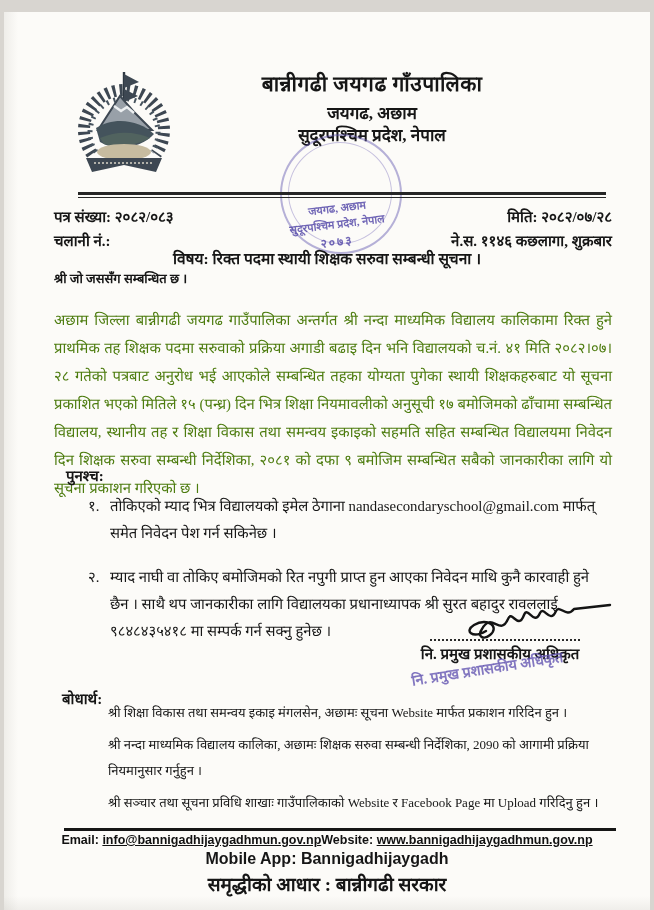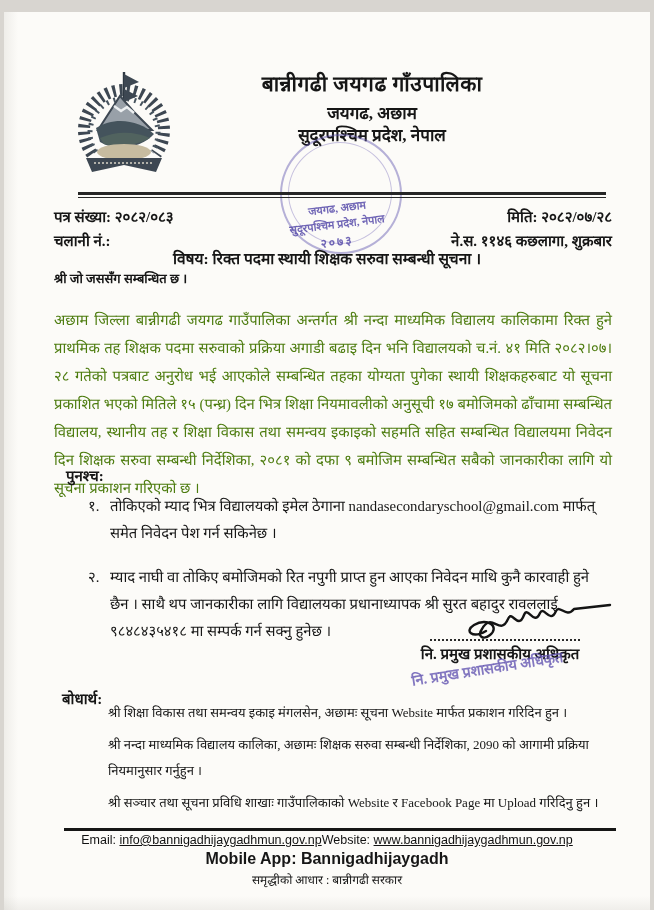--- a/index.html
+++ b/index.html
@@ -68,24 +68,24 @@
     color:rgba(100,86,178,.8);font-size:14.5px;font-weight:bold;transform:rotate(-9deg);
     white-space:nowrap;pointer-events:none;}
   
   .cc-head{position:absolute;left:58px;top:676px;font-size:15px;font-weight:bold;}
   .cc-list{position:absolute;left:104px;right:40px;top:688px;font-size:13px;}
   .cc-item{line-height:26px;margin-bottom:6px;}
   
   .f-rule{position:absolute;left:60px;right:34px;top:816px;height:3px;background:#161616;}
   .footer{position:absolute;left:0;right:0;top:821px;text-align:center;
     font-family:"Liberation Sans","DejaVu Sans",sans-serif;}
-  .f-line1{font-size:12.5px;font-weight:normal;color:#111;}
+  .f-line1{font-size:12.5px;font-weight:bold;color:#111;}
   .f-line1 .lnk{text-decoration:underline;}
   .f-line2{font-size:16px;font-weight:bold;margin-top:3px;}
-  .f-motto{font-family:"Liberation Serif","DejaVu Serif",serif;font-size:12px;font-weight:normal;margin-top:3px;text-align:center;}
+  .f-motto{font-family:"Liberation Serif","DejaVu Serif",serif;font-size:19px;font-weight:bold;margin-top:3px;text-align:center;}
 </style>
 </head>
 <body>
 
 <div class="paper">
 
   <div class="logo">
     <svg width="108" height="116" viewBox="0 0 108 116">
 
       <path d="M22,88 A40 40 0 1 1 86,88" fill="none" stroke="#3d4752" stroke-width="12" stroke-dasharray="3 4"></path>

